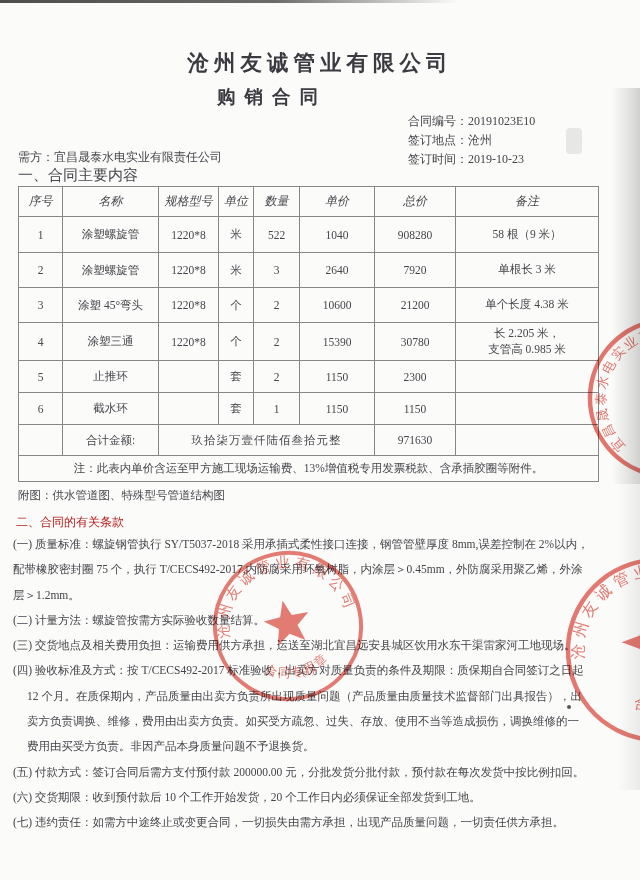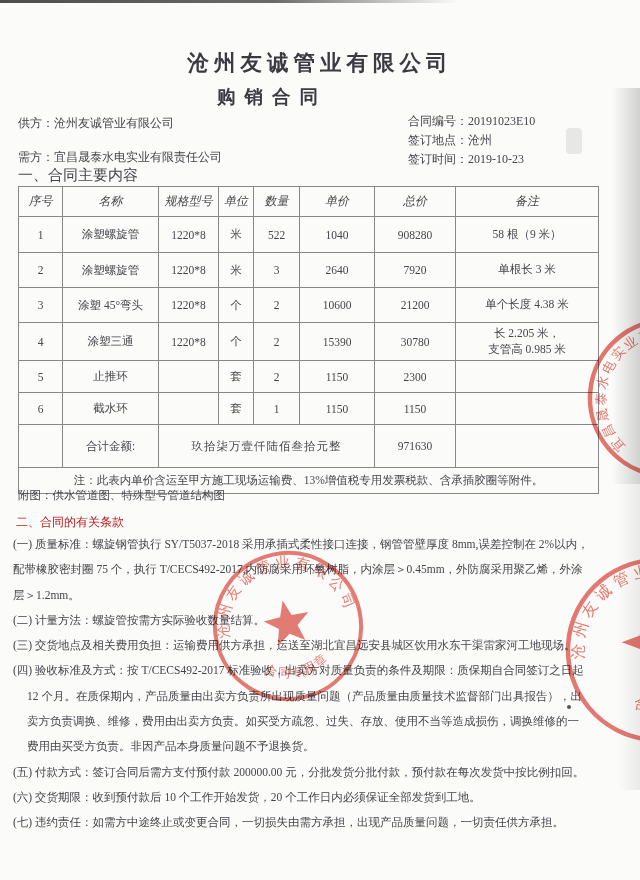--- a/index.html
+++ b/index.html
@@ -63,21 +63,20 @@
 
   <div class="abs scan-topline"></div>
   <div class="abs scan-edge-band"></div>
   <div class="abs scan-edge-band2"></div>
   <div class="abs scan-smudge"></div>
   <div class="abs scan-dot"></div>
 
   <div class="abs title-company">沧州友诚管业有限公司</div>
   <div class="abs title-doc">购销合同</div>
 
-  <div class="abs meta m-supplier"><span>供方：</span><span>沧州友诚管业有限公司</span></div>
   <div class="abs meta m-buyer"><span>需方：</span><span>宜昌晟泰水电实业有限责任公司</span></div>
   <div class="abs meta m-cno"><span>合同编号：</span><span>20191023E10</span></div>
   <div class="abs meta m-place"><span>签订地点：</span><span>沧州</span></div>
   <div class="abs meta m-date"><span>签订时间：</span><span>2019-10-23</span></div>
 
   <div class="abs sec1-head">一、合同主要内容</div>
 
   <table class="items">
     <colgroup>
       <col style="width:44px">
@@ -154,21 +153,21 @@
     <tr style="height:32px">
       <td>6</td>
       <td>截水环</td>
       <td></td>
       <td>套</td>
       <td>1</td>
       <td>1150</td>
       <td>1150</td>
       <td class="remark"></td>
     </tr>
-    <tr style="height:43px">
+    <tr style="height:31px">
       <td></td>
       <td>合计金额:</td>
       <td class="totalcn" colspan="4">玖拾柒万壹仟陆佰叁拾元整</td>
       <td>971630</td>
       <td></td>
     </tr>
     <tr style="height:26px">
       <td class="notecell" colspan="8">注：此表内单价含运至甲方施工现场运输费、13%增值税专用发票税款、含承插胶圈等附件。</td>
     </tr>
   </tbody>

